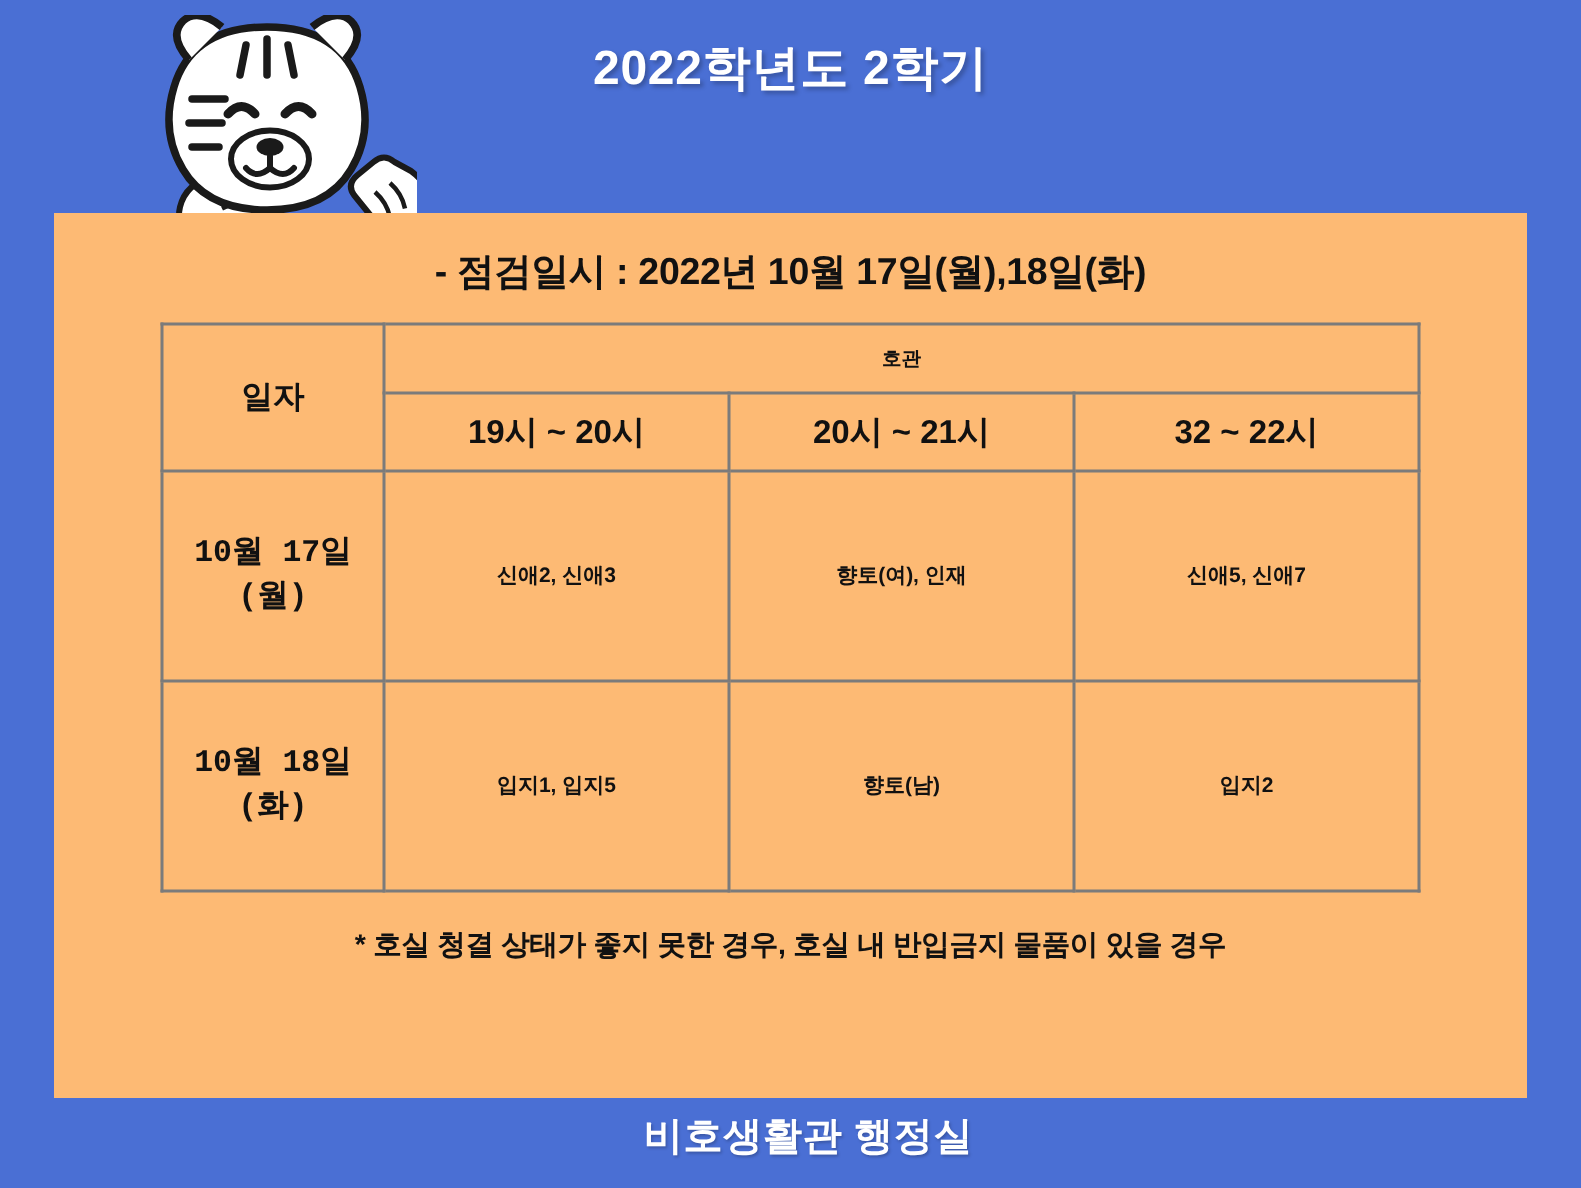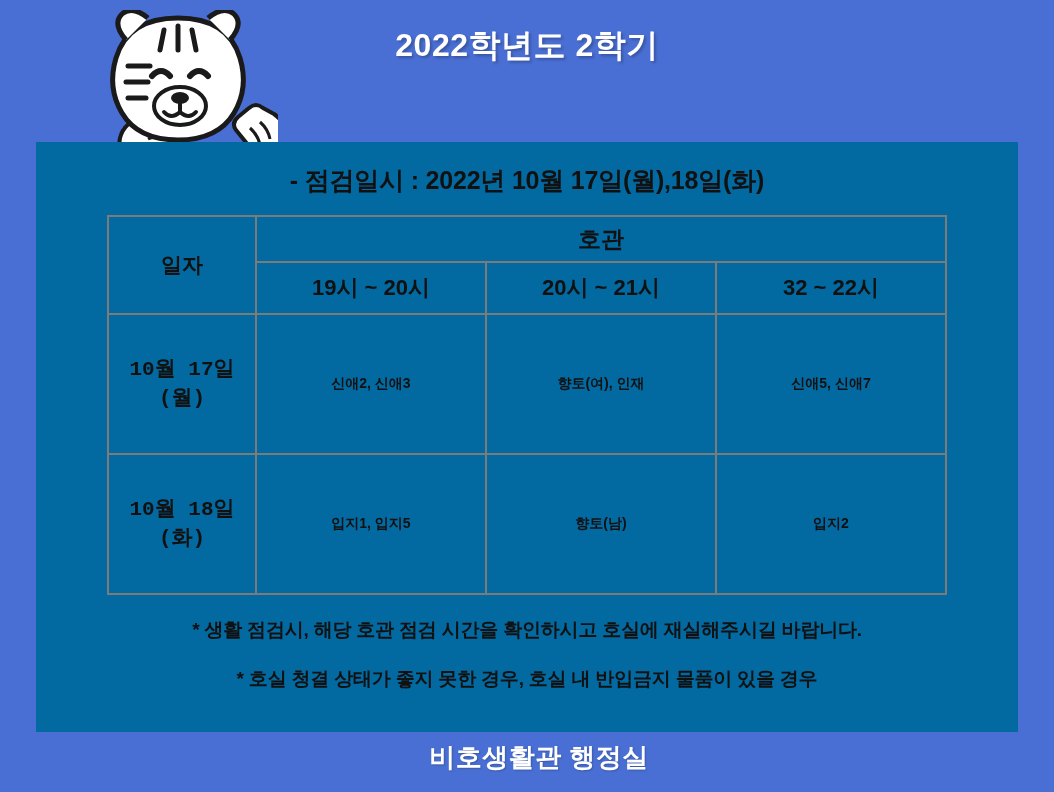--- a/index.html
+++ b/index.html
@@ -47,21 +47,21 @@
     height: 195px;
   }
 
   
   .card {
     position: absolute;
     top: 142px;
     left: 36px;
     width: 982px;
     height: 590px;
-    background: #0369a1;
+    background: #fdba74;
   }
 
   .subtitle {
     margin: 22px 0 0 0;
     text-align: center;
     font-size: 25px;
     font-weight: bold;
     color: #111111;
     letter-spacing: -0.2px;
   }
@@ -79,21 +79,21 @@
     text-align: center;
     font-weight: bold;
     color: #111111;
     padding: 4px 2px;
   }
   .col-date   { width: 148px; }
   .col-slot   { width: 230px; }
 
   th.hogwan {
     height: 36px;
-    font-size: 23px;
+    font-size: 13px;
     border-radius: 18px;
   }
   th.slot {
     height: 42px;
     font-size: 22px;
   }
   td.date-head {
     font-size: 21px;
     line-height: 1.35;
   }
@@ -231,20 +231,19 @@
           <div>(화)</div>
         </td>
         <td class="room-cell">입지1, 입지5</td>
         <td class="room-cell">향토(남)</td>
         <td class="room-cell">입지2</td>
       </tr>
     </tbody>
   </table>
 
   <div class="notes">
-    <div class="note1">* 생활 점검시,  해당 호관 점검 시간을 확인하시고 호실에 재실해주시길 바랍니다.</div>
     <div class="note2">
       <span>* 호실 청결 상태가 좋지 못한 경우, 호실 내 반입금지 물품이 있을 경우</span>
     </div>
   </div>
 </div>
 
 <div class="footer">비호생활관 행정실</div>
 
 </body></html>

